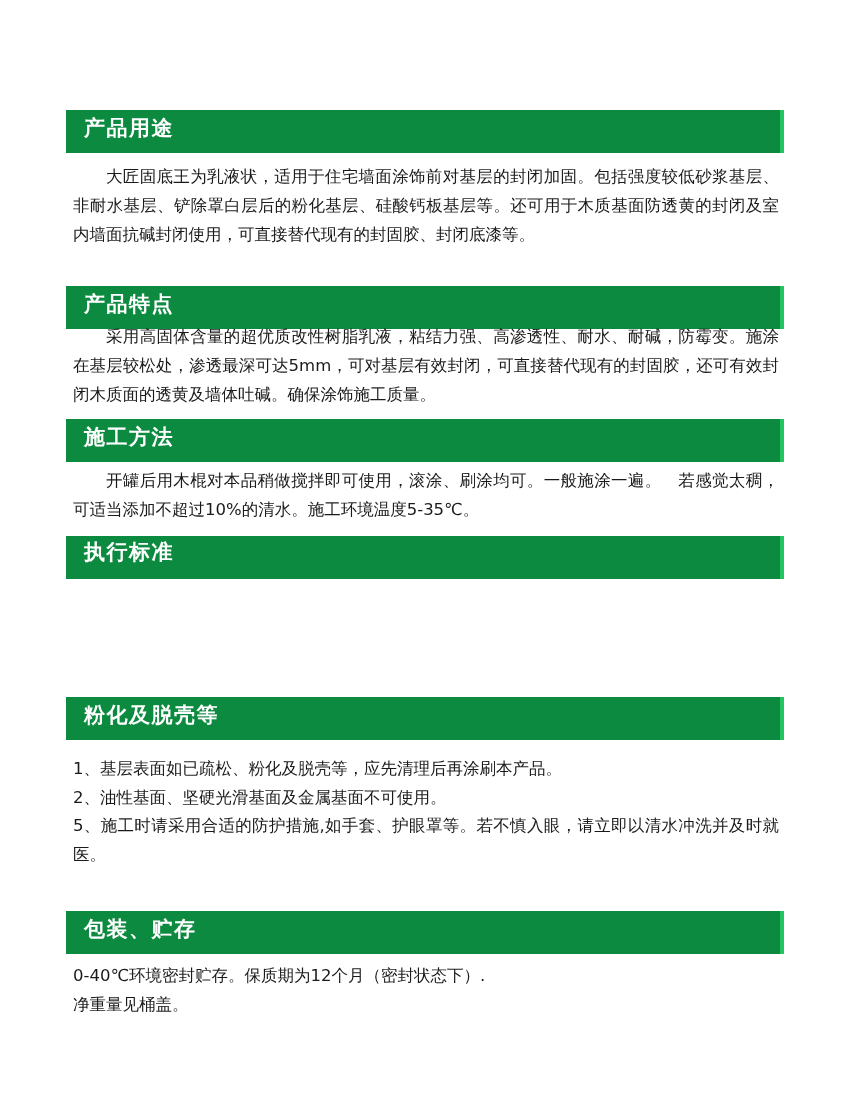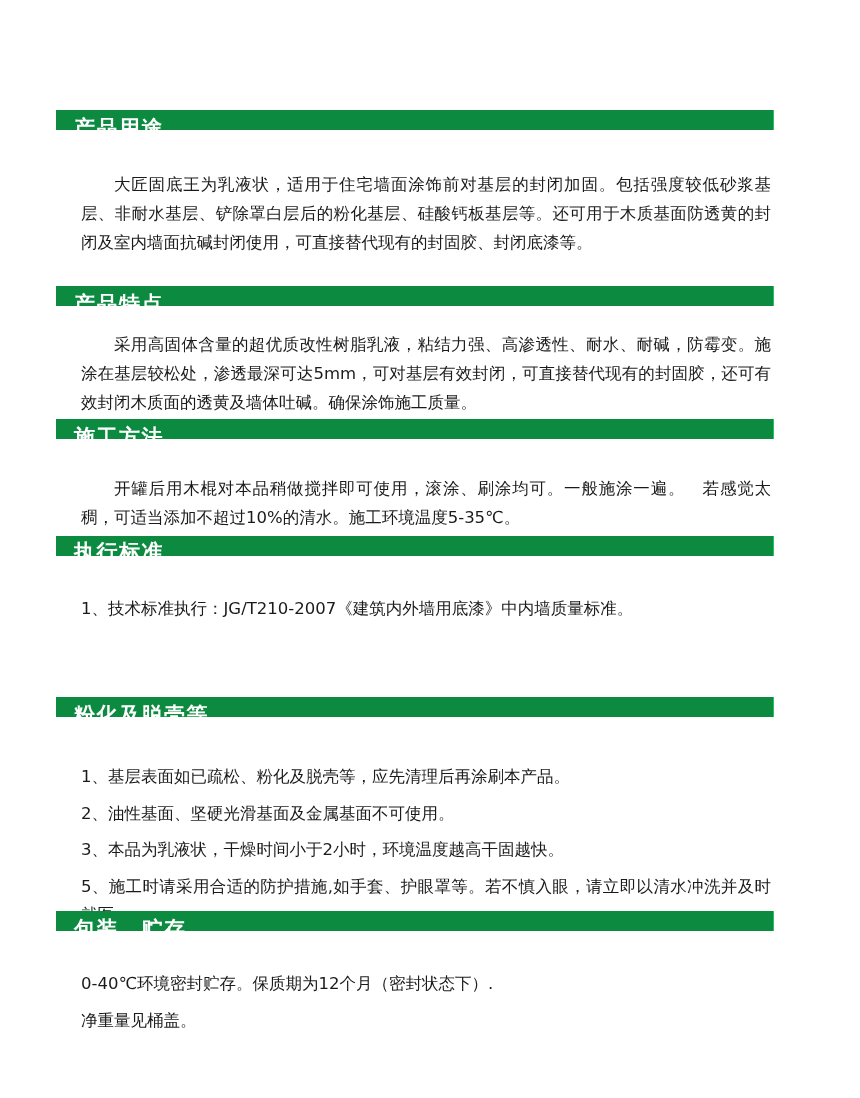--- a/index.html
+++ b/index.html
@@ -10,25 +10,25 @@
     body {
       width: 860px;
       height: 1098px;
       position: relative;
       overflow: hidden;
       font-family: "DejaVu Sans", "Liberation Sans", sans-serif;
       color: #1a1a1a;
     }
     .bar {
       position: absolute;
-      left: 56px;
+      left: 66px;
       width: 718px;
-      height: 20px;
+      height: 43px;
       background: #0b8a40;
-      border-right: 1px solid #22c55e;
+      border-right: 4px solid #22c55e;
       box-sizing: border-box;
     }
     .bar-title {
       position: absolute;
       left: 18px;
       top: 4px;
       font-size: 21px;
       font-weight: bold;
       color: #ffffff;
       letter-spacing: 1.5px;
@@ -37,21 +37,21 @@
     .block {
       position: absolute;
       left: 73px;
       width: 706px;
       font-size: 16.5px;
       line-height: 28.5px;
       text-align: justify;
       text-align-last: left;
     }
     .block p {
-      margin: 8px;
+      margin: 0;
     }
     .indent {
       text-indent: 33px;
     }
     .para-lines {
       line-height: 29px;
     }
   </style>
 </head>
 <body>
@@ -74,30 +74,28 @@
   <span class="bar-title">施工方法</span>
 </div>
 <div class="block para-lines" style="top:466px;">
   <p class="indent">开罐后用木棍对本品稍做搅拌即可使用，滚涂、刷涂均可。一般施涂一遍。　若感觉太稠，可适当添加不超过10%的清水。施工环境温度5-35℃。</p>
 </div>
 
 <div class="bar" style="top:536px;font-family:Liberation Mono, monospace;">
   <span class="bar-title">执行标准</span>
 </div>
 <div class="block" style="top:587px;">
-  <p>1、技术标准执行：JG/T210-2007《建筑内外墙用底漆》中内墙质量标准。</p>
 </div>
 
 <div class="bar" style="top:697px;">
   <span class="bar-title">粉化及脱壳等</span>
 </div>
 <div class="block" style="top:755px;">
   <p>1、基层表面如已疏松、粉化及脱壳等，应先清理后再涂刷本产品。</p>
   <p>2、油性基面、坚硬光滑基面及金属基面不可使用。</p>
-  <p>3、本品为乳液状，干燥时间小于2小时，环境温度越高干固越快。</p>
   <p>5、施工时请采用合适的防护措施,如手套、护眼罩等。若不慎入眼，请立即以清水冲洗并及时就医。</p>
 </div>
 
 <div class="bar" style="top:911px;">
   <span class="bar-title">包装、贮存</span>
 </div>
 <div class="block" style="top:962px;">
   <p>0-40℃环境密封贮存。保质期为12个月（密封状态下）.</p>
   <p>净重量见桶盖。</p>
 </div>

